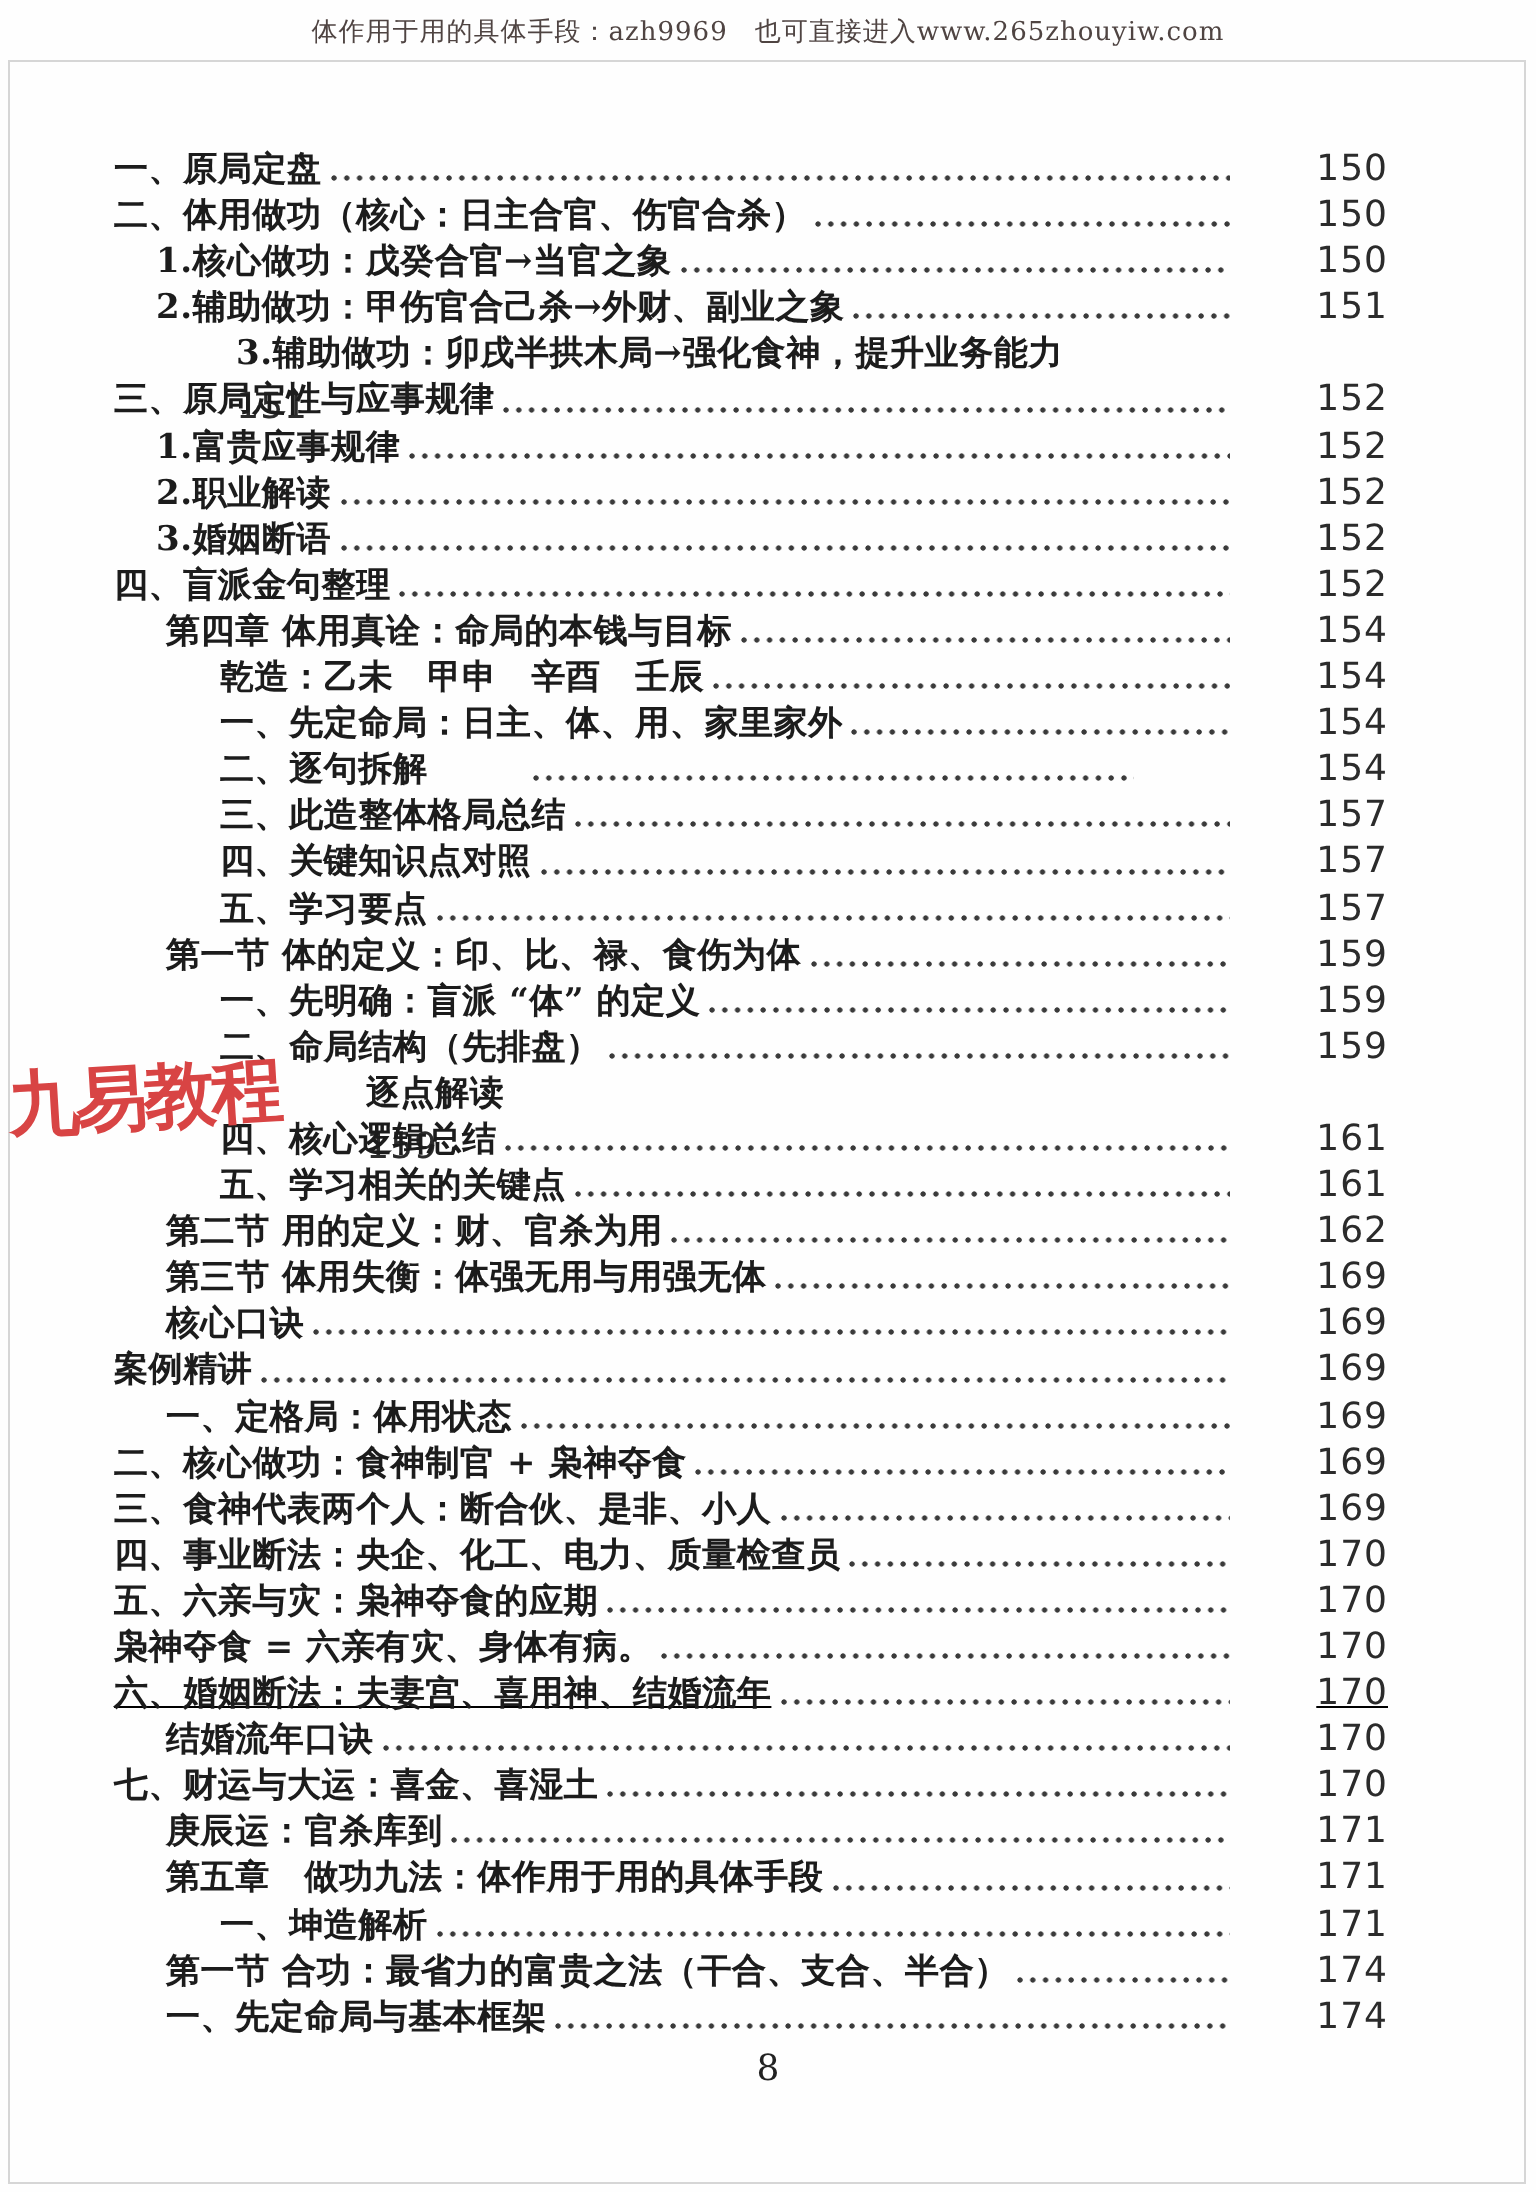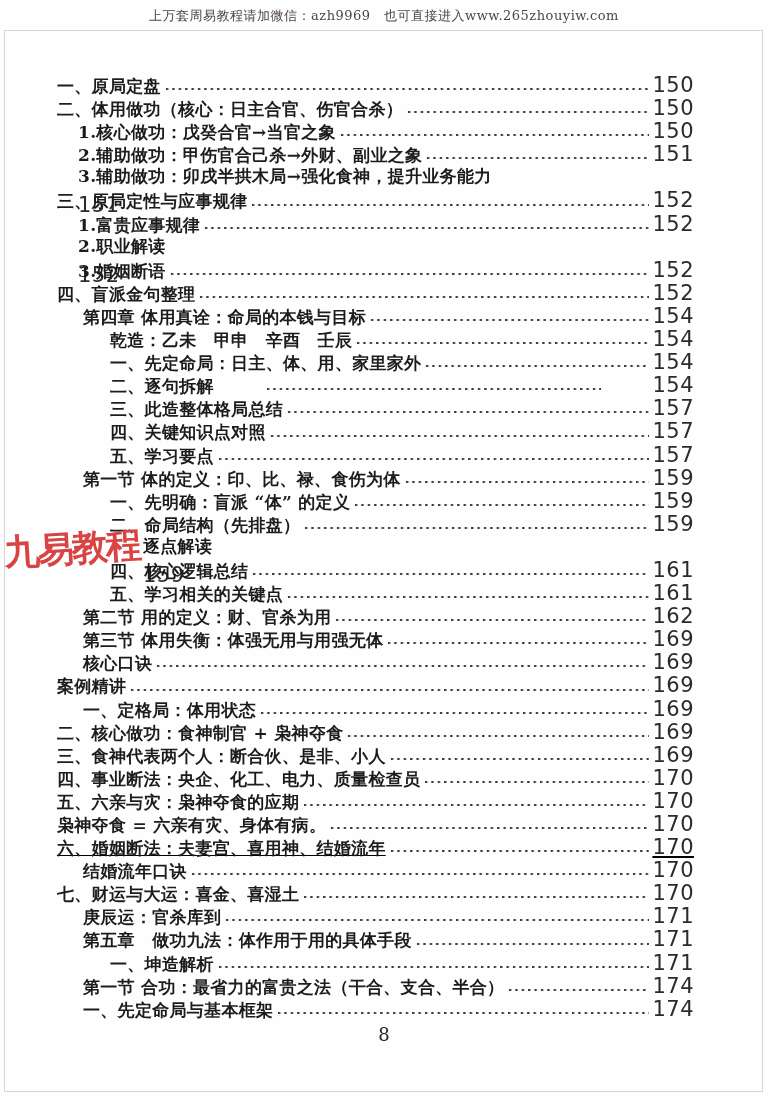--- a/index.html
+++ b/index.html
@@ -61,25 +61,26 @@
     align-self: flex-end;
     margin: 0 3px 5px 4px;
     background-image: radial-gradient(circle at 2px 2px, #3a3a3a 1.15px, transparent 1.5px);
     background-size: 6.4px 4px;
     background-repeat: repeat-x;
     min-width: 12px;
   }
   .pagenum {
     min-width: 36px;
     text-align: right;
-    font-size: 21px;
+    font-size: 18px;
     font-weight: 400;
     color: #2b2b2b;
     font-family: "DejaVu Sans", sans-serif;
     letter-spacing: 0.5px;
+    margin-left: 40px;
   }
   .watermark {
     position: absolute;
     left: 4px;
     top: 529px;
     font-size: 36px;
     font-weight: 900;
     font-family: "DejaVu Sans", sans-serif;
     letter-spacing: -2px;
     transform: rotate(-3.5deg);
@@ -95,21 +96,21 @@
     font-size: 18px;
     color: #222222;
     font-family: "DejaVu Serif", serif;
   }
 </style>
 </head>
 <body>
 
 <div class="page">
   <div class="header">
-    <span>上万套周易教程请加微信：azh9969　也可直接进入www.265zhouyiw.com</span>
+    <span>体作用于用的具体手段：azh9969　也可直接进入www.265zhouyiw.com</span>
   </div>
   <div class="border-frame"></div>
   <div class="toc" id="toc">
       <div class="row" style="padding-left: 0px;">
         <span class="label">一、原局定盘</span>
         <span class="leader"></span>
         <span class="pagenum">150</span>
       </div>
       <div class="row" style="padding-left: 0px;">
         <span class="label">二、体用做功（核心：日主合官、伤官合杀）</span>
@@ -134,21 +135,21 @@
       <div class="row" style="padding-left: 0px;">
         <span class="label">三、原局定性与应事规律</span>
         <span class="leader"></span>
         <span class="pagenum">152</span>
       </div>
       <div class="row" style="padding-left: 21px;">
         <span class="label">1.富贵应事规律</span>
         <span class="leader"></span>
         <span class="pagenum">152</span>
       </div>
-      <div class="row" style="padding-left: 21px; flex-direction: column;">
+      <div class="row" style="padding-left: 21px;">
         <span class="label">2.职业解读</span>
         <span class="leader"></span>
         <span class="pagenum">152</span>
       </div>
       <div class="row" style="padding-left: 21px;">
         <span class="label">3.婚姻断语</span>
         <span class="leader"></span>
         <span class="pagenum">152</span>
       </div>
       <div class="row" style="padding-left: 0px; justify-content: space-between;">

